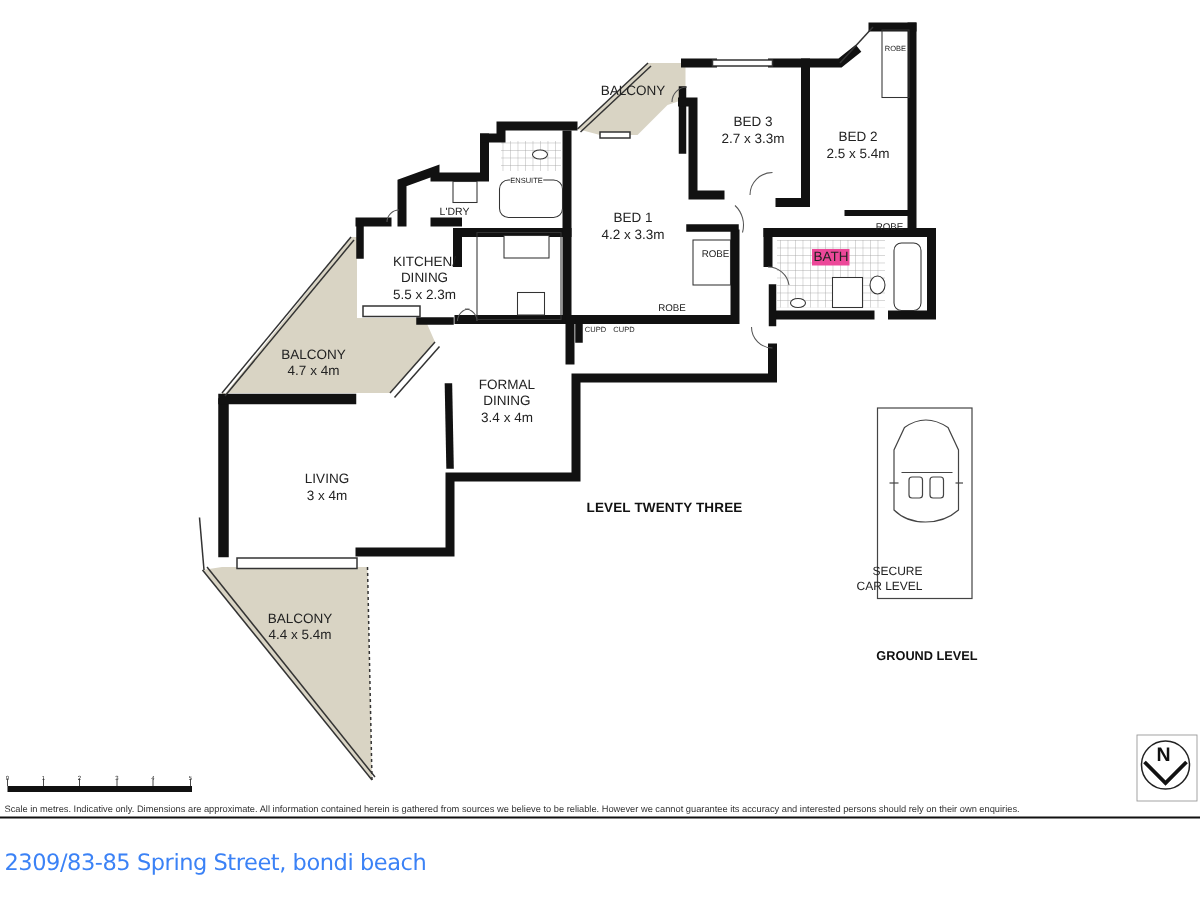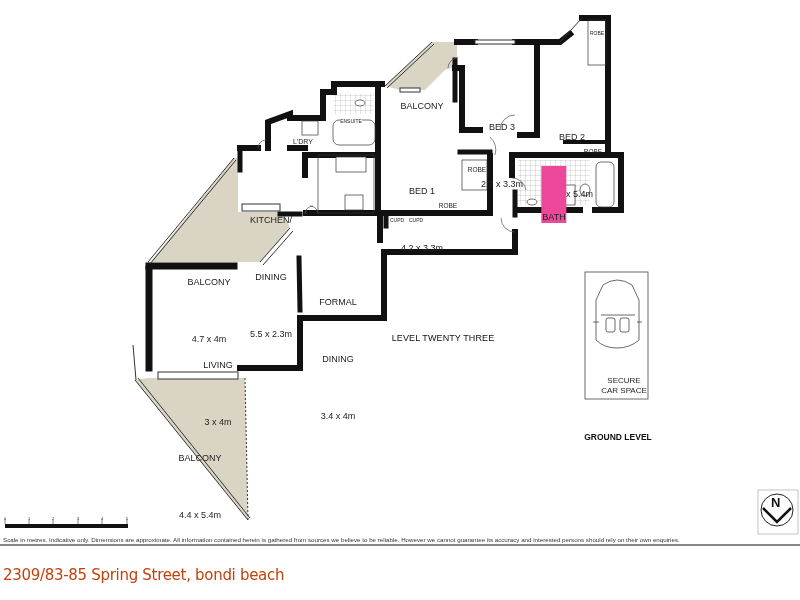--- a/index.html
+++ b/index.html
@@ -1,25 +1,25 @@
 <!DOCTYPE html>
 <html><head>
   <meta charset="utf-8">
   <style>
     html, body { margin:0; padding:0; background:#ffffff; }
     body { width:800px; height:600px; position:relative; overflow:hidden; font-family:"Liberation Sans", sans-serif; }
     #plan { position:absolute; left:0; top:0; width:800px; height:600px; }
     .lbl { position:absolute; text-align:center; color:#222; font-family:"Liberation Sans", sans-serif; font-size:9px; line-height:11px; white-space:nowrap; transform:translateX(-50%); }
-    .lbl .d { display:block;margin-top:46px; }
+    .lbl .d { display:block; }
     .small { font-size:5px; line-height:6px; }
-    .level { position:absolute; font-family:"Liberation Sans", sans-serif; font-weight:normal; font-size:9px; color:#111; white-space:nowrap; transform:translateX(-50%); letter-spacing:0.1px; }
+    .level { position:absolute; font-family:"Liberation Sans", sans-serif; font-weight:bold; font-size:9px; color:#111; white-space:nowrap; transform:translateX(-50%); letter-spacing:0.1px; }
     .disclaimer { position:absolute; left:3px; top:536px; font-size:6.2px; color:#333; white-space:nowrap; font-family:"Liberation Sans", sans-serif; }
-    .address { position:absolute; left:3px; top:566px; font-size:15px; color:#c2410c; font-family:"DejaVu Sans", sans-serif; white-space:nowrap; letter-spacing:-0.3px; }
+    .address { position:absolute; left:3px; top:566px; font-size:15px; color:#3b82f6; font-family:"DejaVu Sans", sans-serif; white-space:nowrap; letter-spacing:-0.3px; }
     .scale-tick { position:absolute; top:516px; font-size:4px; color:#333; transform:translateX(-50%); }
-    .car-label { position:absolute; left:624px; top:376px; font-size:8px; line-height:10px; text-align:center; transform:translateX(-50%); color:#222; white-space:nowrap; }
+    .car-label { position:absolute; left:593px; top:376px; font-size:8px; line-height:10px; text-align:right; transform:translateX(-50%); color:#222; white-space:nowrap; }
     .ground { position:absolute; left:618px; top:432px; font-size:8.5px; font-weight:bold; transform:translateX(-50%); color:#111; white-space:nowrap; }
   </style>
 </head>
 <body>
 
 <svg id="plan" viewBox="0 0 800 600" xmlns="http://www.w3.org/2000/svg">
   <defs>
     <pattern id="tile" width="5" height="5" patternUnits="userSpaceOnUse">
       <rect width="5" height="5" fill="#fff"></rect>
       <path d="M5 0 L0 0 0 5" fill="none" stroke="#9a9a9a" stroke-width="0.5"></path>
@@ -165,21 +165,21 @@
 <div class="lbl" style="left:572px; top:86px;">
   <span class="d">BED 2</span>
   <span class="d">2.5 x 5.4m</span>
 </div>
 
 <div class="lbl" style="left:422px; top:140px;">
   <span class="d">BED 1</span>
   <span class="d">4.2 x 3.3m</span>
 </div>
 
-<div class="lbl" style="left:271px; top:169px;">
+<div class="lbl" style="left:283px; top:169px;">
   <span class="d">KITCHEN/</span>
   <span class="d">DINING</span>
   <span class="d">5.5 x 2.3m</span>
 </div>
 
 <div class="lbl" style="left:209px; top:231px;">
   <span class="d">BALCONY</span>
   <span class="d">4.7 x 4m</span>
 </div>
 
@@ -209,21 +209,21 @@
 <div class="lbl" style="left:448px; top:200px; font-size:6.5px;">ROBE</div>
 <div class="lbl small" style="left:597px; top:30px;">ROBE</div>
 <div class="lbl" style="left:593px; top:146px; font-size:6.5px;">ROBE</div>
 <div class="lbl small" style="left:397px; top:217px;">CUPD</div>
 <div class="lbl small" style="left:416px; top:217px;">CUPD</div>
 
 <div class="level" style="left:443px; top:333px;">LEVEL TWENTY THREE</div>
 
 <div class="car-label">
   <span style="display:block;">SECURE</span>
-  <span style="display:block;">CAR SPACE</span>
+  <span style="display:block;">CAR LEVEL</span>
 </div>
 <div class="ground">GROUND LEVEL</div>
 
 <div style="position:absolute; left:771px; top:495px; font-size:13px; font-weight:bold; color:#111;">N</div>
 
 <div class="scale-tick" style="left:5px;">0</div>
 <div class="scale-tick" style="left:29px;">1</div>
 <div class="scale-tick" style="left:53px;">2</div>
 <div class="scale-tick" style="left:78px;">3</div>
 <div class="scale-tick" style="left:102px;">4</div>

